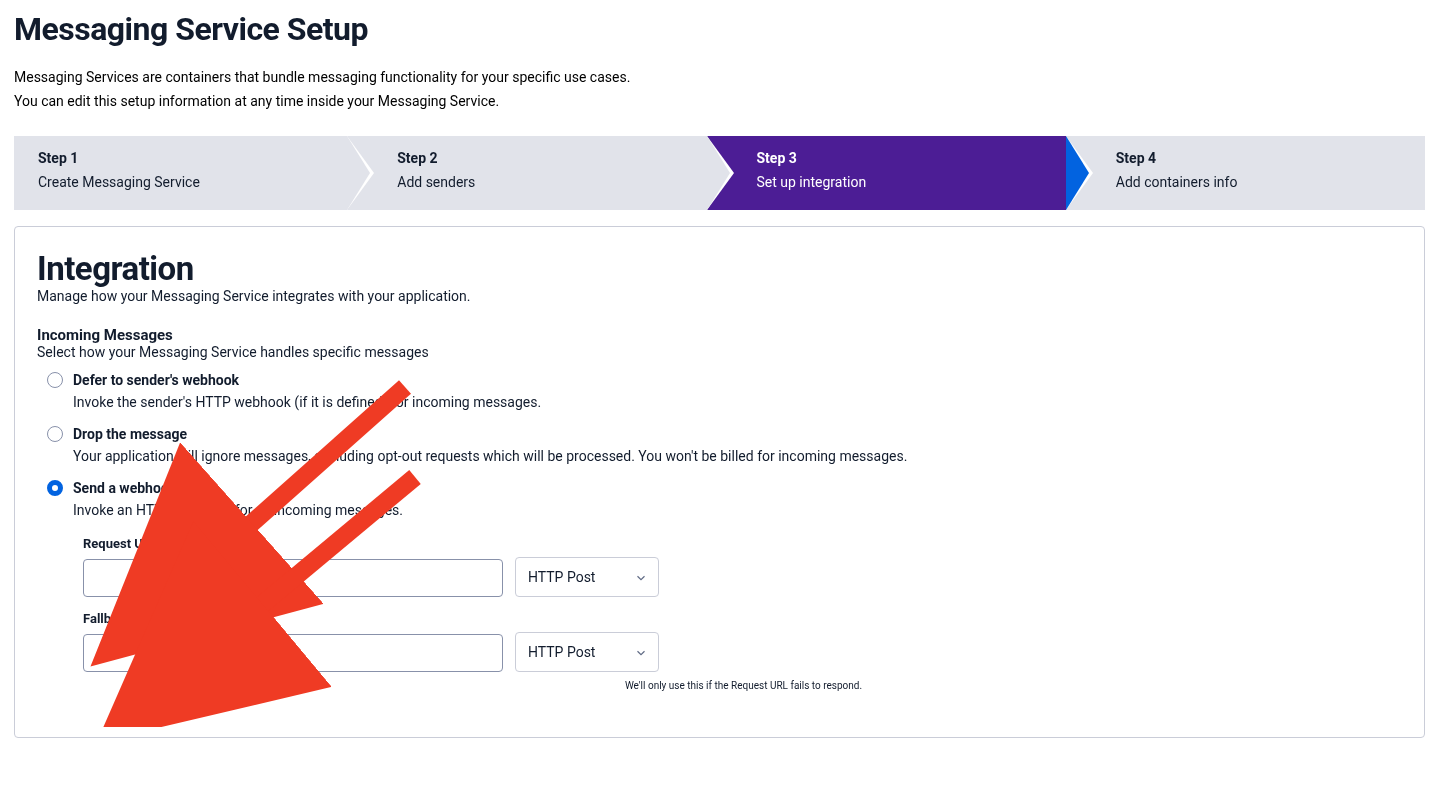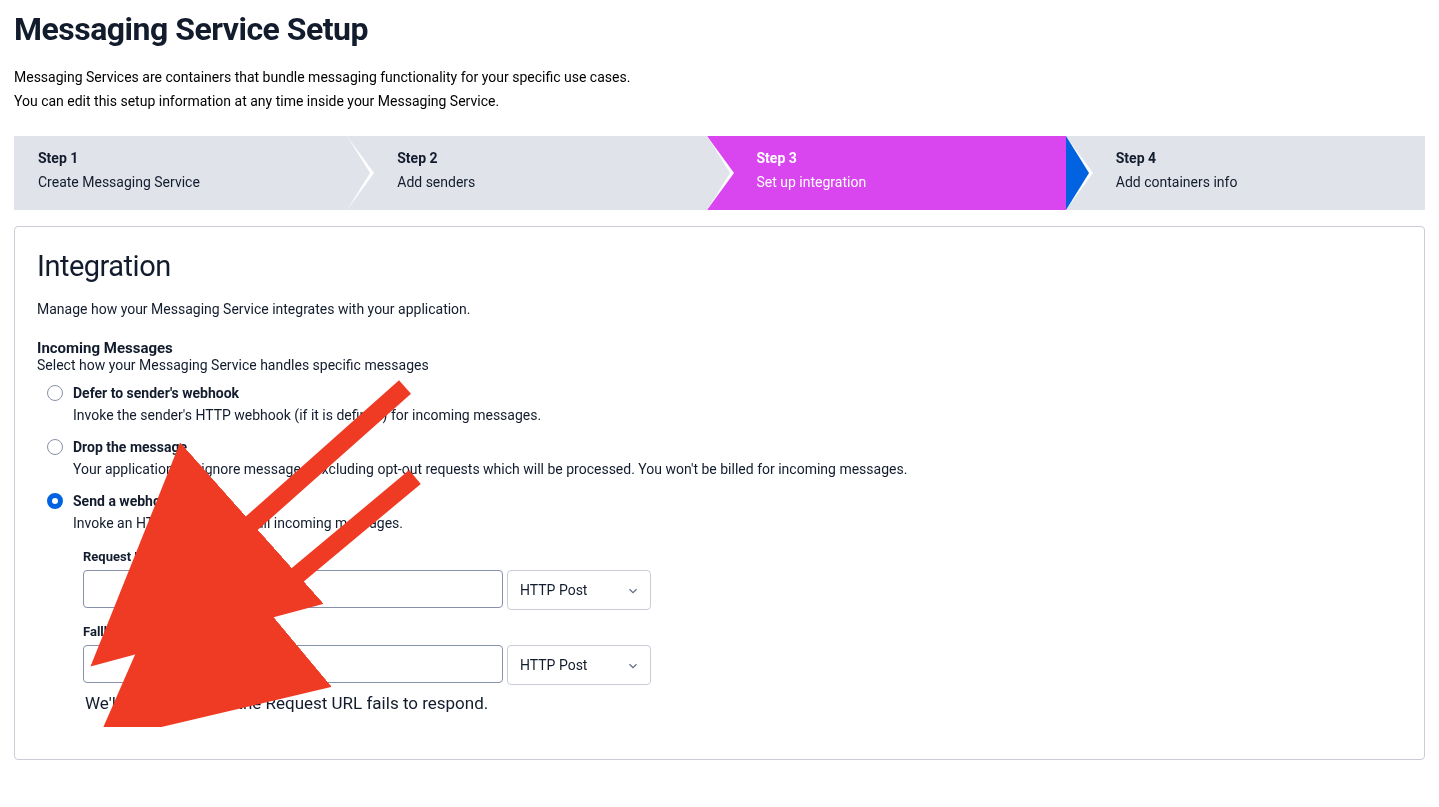--- a/index.html
+++ b/index.html
@@ -26,21 +26,21 @@
       margin-bottom: 16px;
     }
     .step {
       position: relative;
       flex: 1;
       background: #e1e3ea;
       padding: 14px 20px 14px 50px;
       min-height: 74px;
     }
     .step:first-child { padding-left: 24px; }
-    .step-active { background: #d946ef; color: #fff; }
+    .step-active { background: #4c1d95; color: #fff; }
     .step-title {
       font-size: 14px;
       font-weight: 700;
       margin-bottom: 8px;
     }
     .step-desc {
       font-size: 14px;
       font-weight: 400;
     }
     .step-arrow {
@@ -69,23 +69,22 @@
     .step:last-child .step-arrow,
     .step:last-child .step-arrow-border { display: none; }
 
     .panel {
       border: 1px solid #cacdd8;
       border-radius: 4px;
       margin-top: 16px;
       padding: 22px 22px 30px 22px;
     }
     .panel h2 {
-      font-size: 29px;
-      font-weight: 400;
-      margin-bottom: 18px;
+      font-size: 33px;
+      font-weight: 700;
       letter-spacing: -0.5px;
     }
     .panel-desc {
       font-size: 14px;
       margin-bottom: 22px;
     }
     .section-heading {
       font-size: 15px;
       font-weight: 700;
       margin-bottom: 0;
@@ -131,22 +130,22 @@
     }
     .field-group { margin-bottom: 14px; }
     .field-label {
       font-size: 13px;
       font-weight: 700;
       display: block;
       margin-bottom: 6px;
     }
     .input-row {
       display: flex;
-      gap: 4px;
-      align-items: flex-start;
+      gap: 12px;
+      align-items: flex-end;
     }
     .text-input {
       width: 420px;
       height: 38px;
       border: 1px solid #8891aa;
       border-radius: 4px;
       padding: 0 10px;
       font-size: 14px;
     }
     .select-box {
@@ -161,23 +160,24 @@
       font-size: 14px;
       background: #fff;
       cursor: pointer;
     }
     .chevron {
       width: 12px;
       height: 12px;
     }
     .chevron svg { width: 14px; height: 14px; }
     .helper-text {
-      font-size: 17px;
+      font-size: 10px;
       margin-top: 8px;
       margin-left: 2px;
+      text-align: center;
     }
     .annotation-arrows {
       position: absolute;
       pointer-events: none;
       z-index: 100;
     }
   </style>
 </head>
 <body>
 

